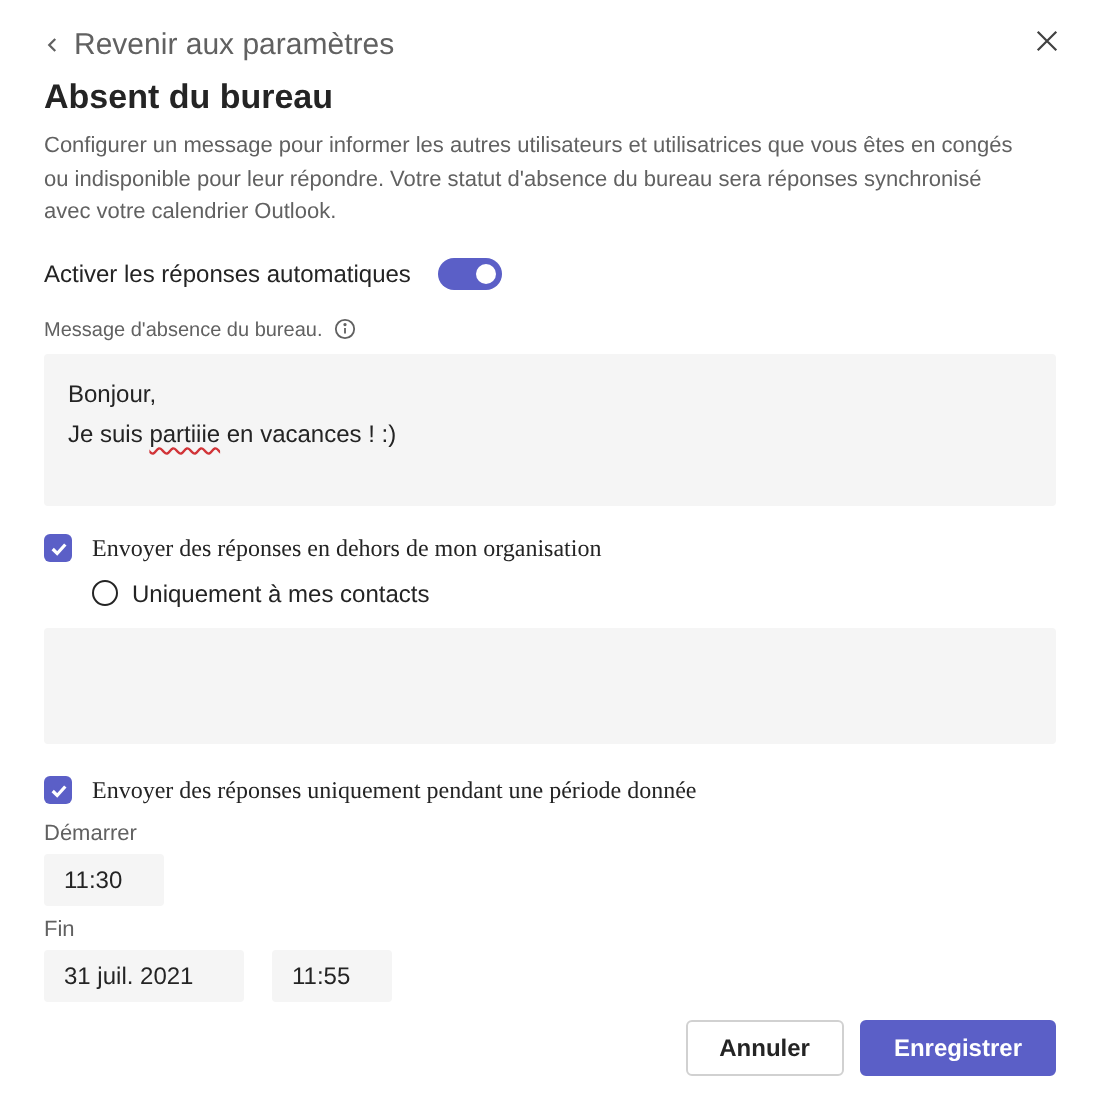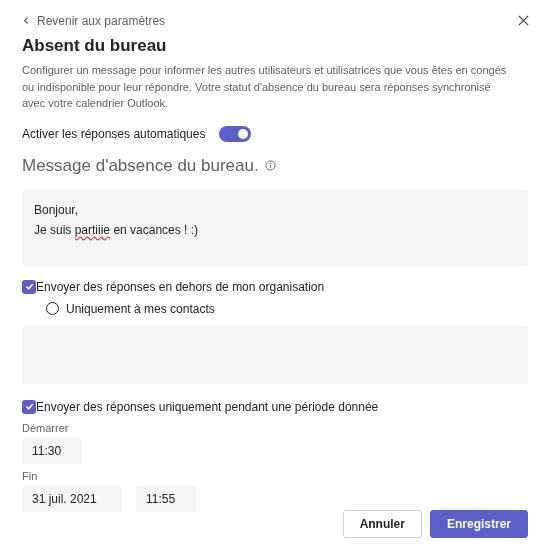--- a/index.html
+++ b/index.html
@@ -1,31 +1,31 @@
 <!DOCTYPE html>
 <html><head>
 <meta charset="utf-8">
 <style>
   * { box-sizing: border-box; margin: 0; padding: 0; }
   body { font-family: "Segoe UI", -apple-system, sans-serif; font-size: 12px; color: #242424; background: #fff; width: 550px; height: 550px; padding: 14px 22px; position: relative; }
-  .back-link { display: inline-flex; align-items: center; color: #616161; font-size: 12px; cursor: pointer; gap: 6px; }
+  .back-link { display: inline-flex; align-items: center; color: #616161; font-size: 15px; cursor: pointer; gap: 6px; }
   .back-link svg { width: 9px; height: 9px; }
   .close-btn { position: absolute; top: 14px; right: 20px; cursor: pointer; color: #424242; }
   .close-btn svg { width: 13px; height: 13px; }
   h1 { font-size: 17px; font-weight: 700; margin-top: 8px; margin-bottom: 6px; }
   .desc { font-size: 11px; color: #616161; line-height: 1.5; margin-bottom: 14px; max-width: 490px; }
   .toggle-row { display: flex; align-items: center; gap: 14px; margin-bottom: 14px; }
   .toggle-label { font-size: 12px; }
   .toggle { width: 32px; height: 16px; background: #5b5fc7; border-radius: 16px; position: relative; cursor: pointer; }
   .toggle::after { content: ""; position: absolute; width: 10px; height: 10px; background: #fff; border-radius: 50%; top: 3px; right: 3px; }
-  .field-label { font-size: 17px; color: #616161; display: flex; align-items: center; gap: 6px; margin-bottom: 14px; }
+  .field-label { font-size: 10px; color: #616161; display: flex; align-items: center; gap: 6px; margin-bottom: 4px; }
   .info-icon svg { width: 11px; height: 11px; }
   .message-box { background: #f5f5f5; padding: 10px 12px; font-size: 12px; color: #242424; height: 76px; border-radius: 2px; margin-bottom: 14px; line-height: 1.7; }
   .underline-err { text-decoration: underline wavy #d13438; text-underline-offset: 2px; }
-  .checkbox-row { display: flex; align-items: center; font-size: 12px; margin-bottom: 8px; }
+  .checkbox-row { display: flex; align-items: center; gap: 10px; font-size: 12px; margin-bottom: 8px; font-family: Liberation Serif, serif; }
   .cb { width: 14px; height: 14px; border-radius: 3px; background: #5b5fc7; display: flex; align-items: center; justify-content: center; flex-shrink: 0; }
   .cb svg { width: 9px; height: 9px; }
   .radio-group { margin-left: 24px; margin-bottom: 10px; }
   .radio-row { display: flex; align-items: center; gap: 7px; font-size: 12px; margin-bottom: 5px; cursor: pointer; }
   .radio { width: 13px; height: 13px; border-radius: 50%; border: 1.5px solid #242424; flex-shrink: 0; position: relative; }
   .radio.selected { border-color: #5b5fc7; }
   .radio.selected::after { content: ""; position: absolute; width: 7px; height: 7px; background: #5b5fc7; border-radius: 50%; top: 1.5px; left: 1.5px; }
   .secondary-box { background: #f5f5f5; height: 58px; border-radius: 2px; margin-bottom: 16px; }
   .dt-label { font-size: 11px; color: #616161; margin-bottom: 4px; margin-top: 4px; }
   .dt-row { display: flex; gap: 14px; margin-bottom: 6px; }

